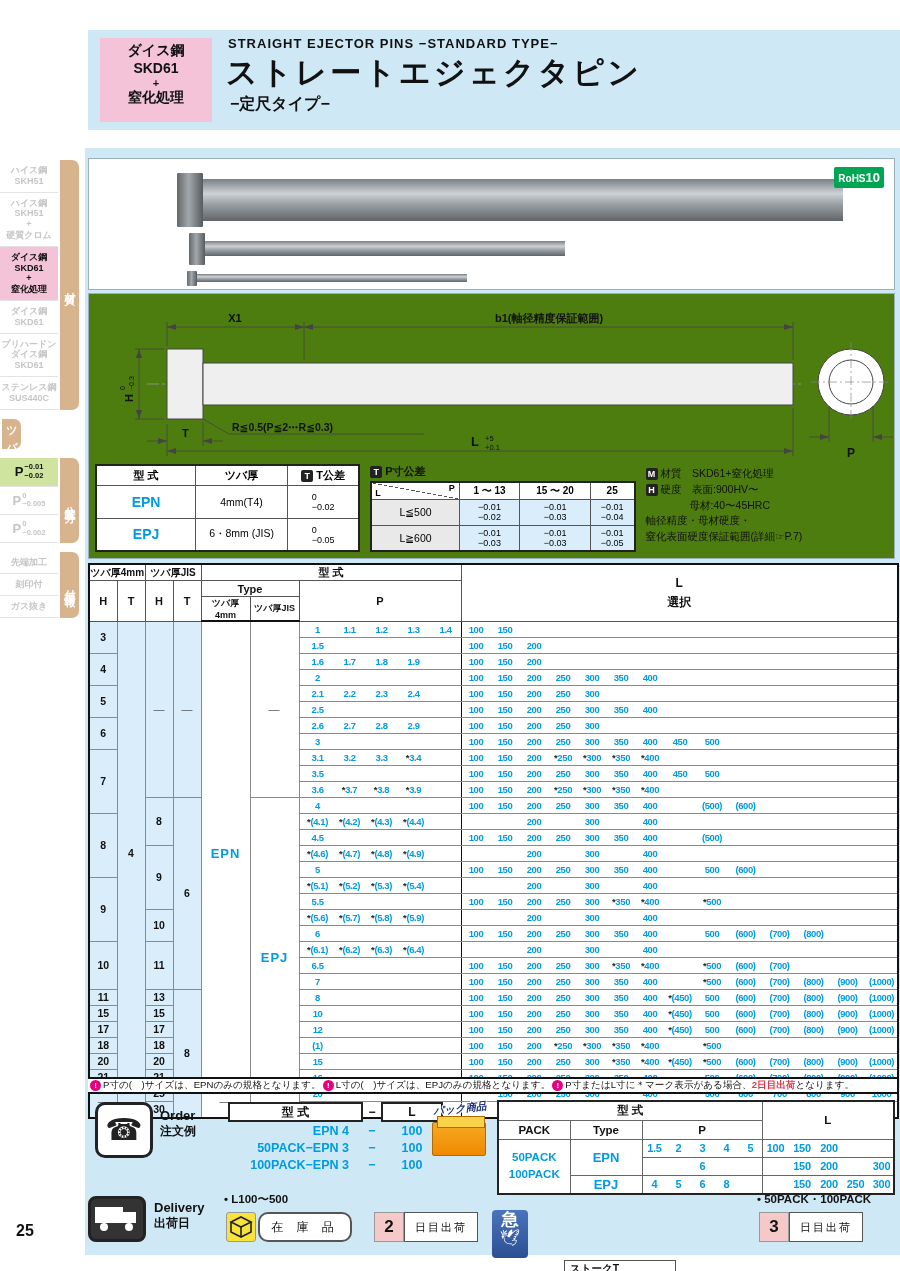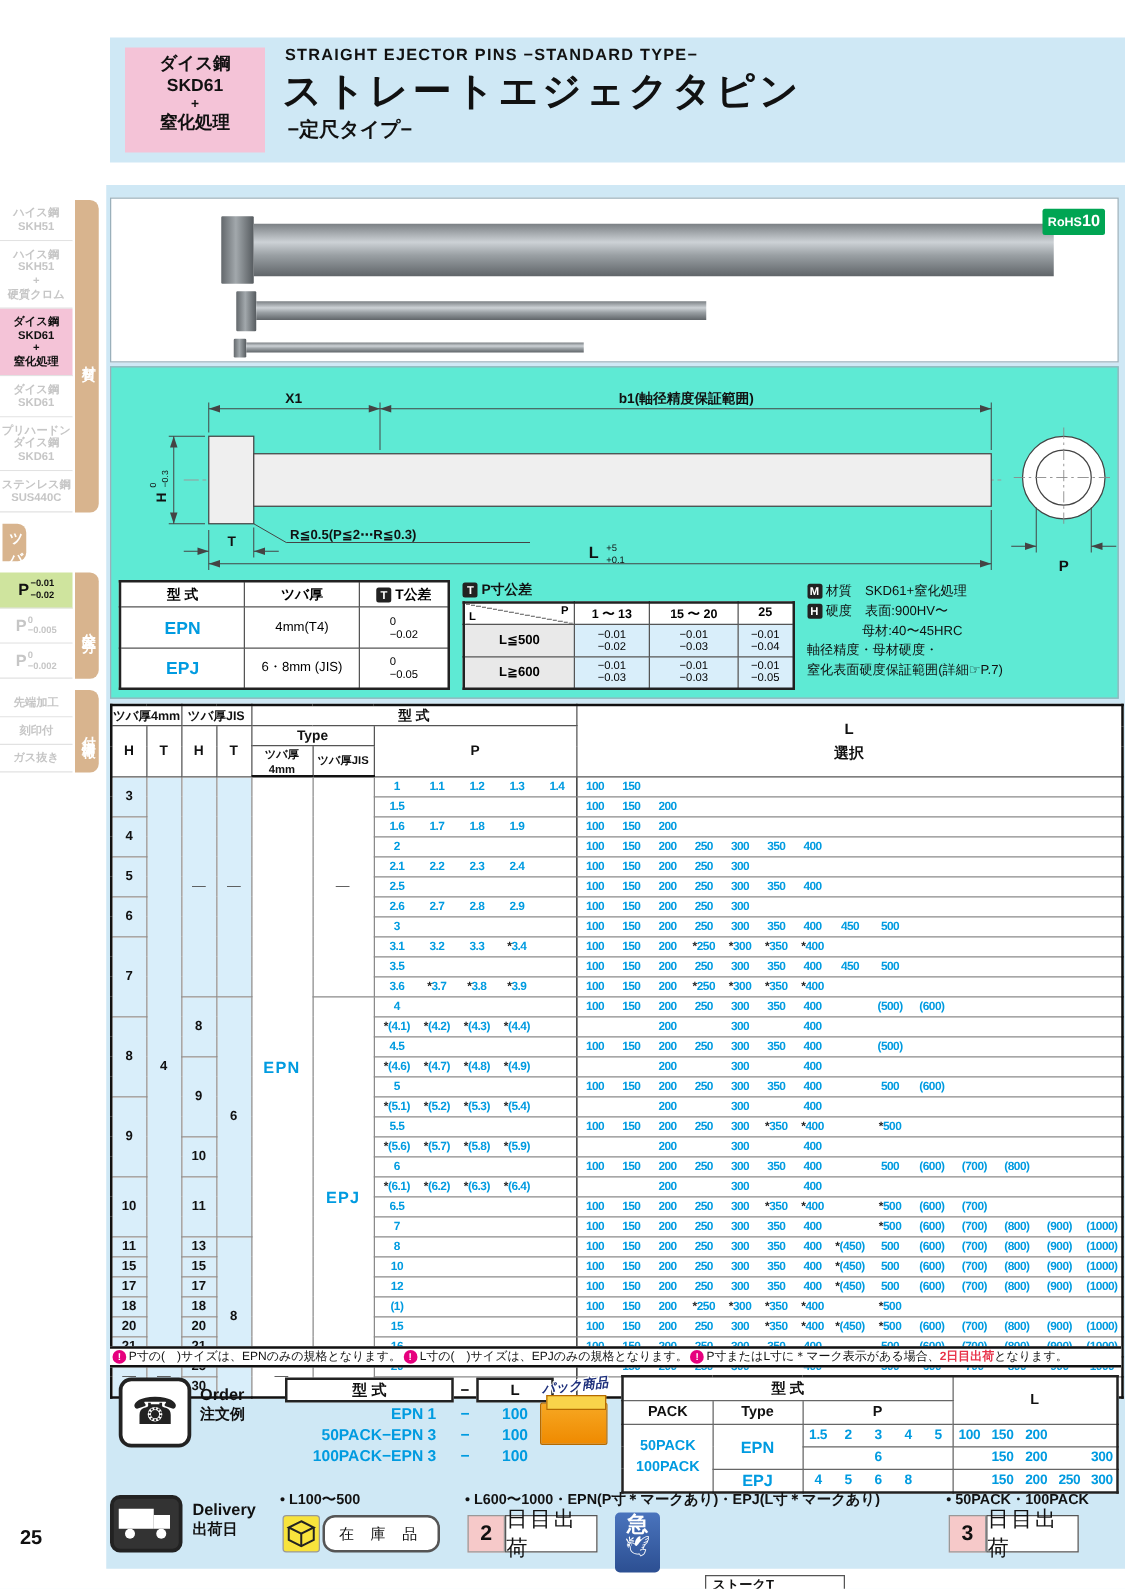--- a/index.html
+++ b/index.html
@@ -32,39 +32,39 @@
 .content-bg { position:absolute; left:85px; top:148px; width:815px; height:1107px; background:#cfe8f5; }
 
 
 .photo-box { position:absolute; left:88px; top:158px; width:807px; height:132px; background:#fff; border:1px solid #9ab0bb; }
 .pin-head { position:absolute; background:linear-gradient(to right,#63686c,#a2a8ac 45%,#565b5f); border-radius:1px; }
 .pin-shaft { position:absolute; background:linear-gradient(to bottom,#7b8084,#cdd2d6 35%,#9aa0a4 60%,#606569); }
 .rohs { position:absolute; right:10px; top:8px; background:#00a553; color:#fff; font-weight:bold; padding:1px 4px 2px 4px; border-radius:2px; }
 .rohs .r-txt { font-size:10px; } .rohs .r-num { font-size:13px; }
 
 
-.draw-box { position:absolute; left:88px; top:293px; width:807px; height:266px; background:#5eead4; border:1px solid #9ab0bb; }
+.draw-box { position:absolute; left:88px; top:293px; width:807px; height:266px; background:#4d7c0f; border:1px solid #9ab0bb; }
 .small-tables { position:absolute; left:0; top:170px; width:805px; display:flex; padding:0 6px; gap:10px; }
 
 .tt { border-collapse:collapse; width:268px; background:#fff; }
 .tt th,.tt td { border:1px solid #555; text-align:center; padding:1px 2px; }
 .tt { border:2px solid #222; }
 .tt th { font-size:11px; height:20px; }
 .tt td { height:32px; font-size:10.5px; }
 .tt .blue { color:#009be0; font-weight:bold; font-size:14px; }
 .tol { display:inline-flex; flex-direction:column; font-size:9px; line-height:1.1; text-align:left; }
 .sqicon { display:inline-block; width:12px; height:12px; background:#222; color:#fff; font-size:9px; font-weight:bold; text-align:center; line-height:12px; border-radius:2px; margin-right:3px; vertical-align:middle; }
 
 .ptw { width:268px; }
 .pt-title { font-size:11px; font-weight:bold; margin-bottom:2px; color:#111; }
 .pt { border-collapse:collapse; width:100%; background:#fff; border:2px solid #222; }
 .pt th,.pt td { border:1px solid #555; text-align:center; font-size:10px; }
 .pt th { height:17px; font-weight:bold; }
 .pt td { height:26px; }
-.pt .lbl { background:#e9e9e9; font-size:10.5px; font-weight:bold; }
+.pt .lbl { background:#e9e9e9; font-size:10.5px; font-weight:normal; }
 .pt .val { background:#d9eefa; }
 .corner { position:relative; background:linear-gradient(to top right,transparent 49%,#555 49%,#555 51%,transparent 51%); }
 .corner .cl { position:absolute; left:3px; bottom:1px; font-size:9px; }
 .corner .cp { position:absolute; right:4px; top:0px; font-size:9px; }
 
 .mnotes { width:245px; font-size:10.5px; line-height:1.5; color:#111; padding-top:2px; }
 
 
 .main-table { position:absolute; left:88px; top:563px; }
 .mt { border-collapse:collapse; table-layout:fixed; width:809px; background:#fff; border:2px solid #111; }
@@ -122,21 +122,21 @@
 .pk .slot { font-size:11px; line-height:17px; letter-spacing:-0.3px; }
 
 
 .deliv-icon { position:absolute; left:88px; top:1196px; width:58px; height:46px; border:3px solid #222; border-radius:8px; background:#333; }
 .deliv-labels { position:absolute; left:154px; top:1200px; font-weight:bold; color:#111; }
 .deliv-labels .en { font-size:13px; } .deliv-labels .jp { font-size:12px; }
 .dg-title { position:absolute; font-size:11.5px; font-weight:bold; color:#111; white-space:nowrap; }
 .stock-ic { position:absolute; width:30px; height:30px; background:#f8e33c; border:1px solid #999; border-radius:3px; }
 .plain-box { position:absolute; height:30px; background:#fff; border:2px solid #555; font-size:12px; color:#111; display:flex; align-items:center; justify-content:center; letter-spacing:5px; }
 .numbox { position:absolute; width:30px; height:30px; background:#f6c9c9; border:1px solid #999; font-size:17px; font-weight:bold; color:#111; display:flex; align-items:center; justify-content:center; }
-.daysbox { position:absolute; height:30px; background:#fff; border:1px solid #555; font-size:17px; color:#111; display:flex; align-items:center; justify-content:center; letter-spacing:2px; }
+.daysbox { position:absolute; height:30px; background:#fff; border:1px solid #555; font-size:11px; color:#111; display:flex; align-items:center; justify-content:center; letter-spacing:2px; }
 .express-ic { position:absolute; width:36px; height:48px; background:linear-gradient(#4a74bd,#2c4f92); border-radius:4px; color:#fff; text-align:center; }
 .express-ic .kyu { font-size:17px; font-weight:bold; line-height:1.2; }
 .express-ic .bird { font-size:16px; line-height:1; }
 .stork-list { position:absolute; display:flex; flex-direction:column; }
 .stork-item { width:112px; height:16px; background:#fff; border:1px solid #555; border-top-width:0; font-size:10.5px; font-weight:bold; color:#111; padding-left:5px; line-height:15px; }
 .stork-item:first-child { border-top-width:1px; }
 
 .page-num { position:absolute; left:16px; top:1222px; font-size:16px; font-weight:bold; color:#111; }
 
 svg text { font-family:"Liberation Sans","DejaVu Sans",sans-serif; fill:#111; }
@@ -1292,21 +1292,21 @@
     <div class="jp">注文例</div>
   </div>
   <div class="order-table">
     <div class="ot-head">
       <div class="ot-box m">型  式</div>
       <div class="ot-dash">−</div>
       <div class="ot-box l">L</div>
     </div>
     <div>
         <div class="ot-row">
-          <span class="model">EPN 1</span>
+          <span class="model">EPN 4</span>
           <span class="dash">−</span>
           <span class="lval">100</span>
         </div>
         <div class="ot-row">
           <span class="model">50PACK−EPN 3</span>
           <span class="dash">−</span>
           <span class="lval">100</span>
         </div>
         <div class="ot-row">
           <span class="model">100PACK−EPN 3</span>
@@ -1427,21 +1427,20 @@
   <div class="dg-title" style="left:224px;top:1192px;">• L100〜500</div>
   <div class="stock-ic" style="left:226px;top:1212px;">
     <svg width="28" height="28" viewBox="0 0 28 28">
         <polygon points="14,4 24,9 14,14 4,9" fill="none" stroke="#222" stroke-width="1.6"></polygon>
         <polyline points="4,9 4,19 14,24 24,19 24,9" fill="none" stroke="#222" stroke-width="1.6"></polyline>
         <line x1="14" y1="14" x2="14" y2="24" stroke="#222" stroke-width="1.6"></line>
       </svg>
   </div>
   <div class="plain-box" style="left:258px;top:1212px;width:94px;border-radius:10px;">在 庫 品</div>
 
-  <div class="dg-title" style="left:372px;top:1192px;">• L600〜1000・EPN(P寸＊マークあり)・EPJ(L寸＊マークあり)</div>
   <div class="numbox" style="left:374px;top:1212px;">2</div>
   <div class="daysbox" style="left:404px;top:1212px;width:74px;">日目出荷</div>
   <div class="express-ic" style="left:492px;top:1210px;">
     <div class="kyu">急</div>
     <div class="bird">🕊</div>
   </div>
   <div class="stork-list" style="left:530px;top:1260px;margin-left:34px;">
       <div class="stork-item">ストークT</div>
       <div class="stork-item">ストークA早割</div>
       <div class="stork-item">ストークA</div>

